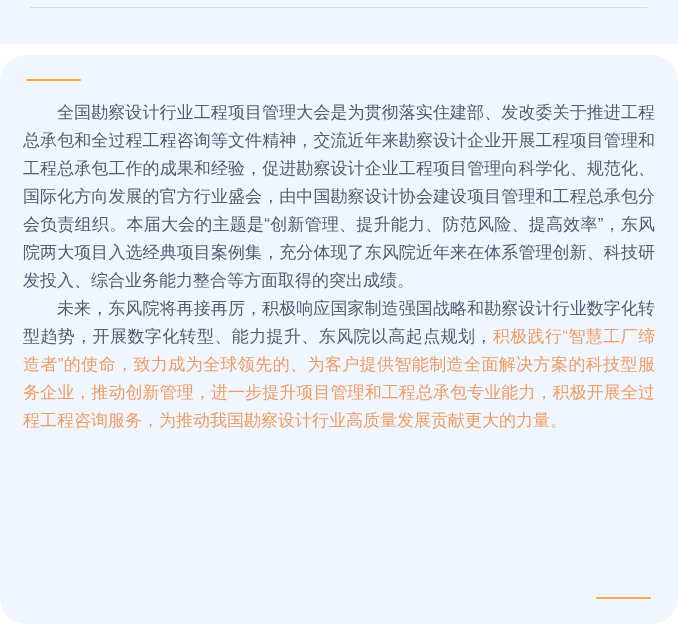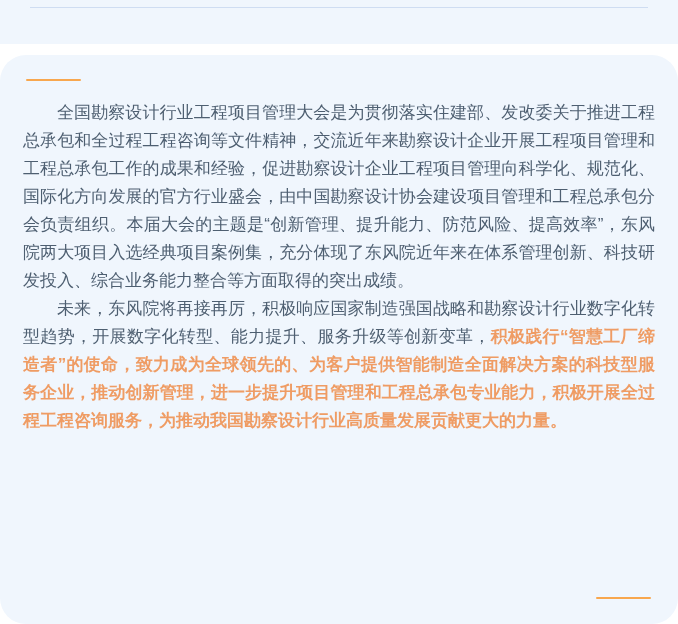--- a/index.html
+++ b/index.html
@@ -33,33 +33,33 @@
   }
   .accent-dash-top{margin-left:3px;}
   .accent-dash-bottom{position:absolute;right:27px;bottom:25px;}
   .article{
     margin-top:18px;
     color:var(--text);
     font-size:17px;line-height:28px;
     text-align:justify;text-justify:inter-ideograph;
   }
   .article p{margin:0;text-indent:2em;}
-  .highlight{color:var(--highlight);font-weight:bold;}
+  .highlight{color:var(--highlight);font-weight:normal;}
 </style>
 </head>
 <body>
 
 <div class="header-strip">
   <div class="header-divider"></div>
 </div>
 
 <div class="section-gap"></div>
 
 <div class="content">
   <div class="accent-dash accent-dash-top"></div>
 
   <div class="article">
     <p>全国勘察设计行业工程项目管理大会是为贯彻落实住建部、发改委关于推进工程总承包和全过程工程咨询等文件精神，交流近年来勘察设计企业开展工程项目管理和工程总承包工作的成果和经验，促进勘察设计企业工程项目管理向科学化、规范化、国际化方向发展的官方行业盛会，由中国勘察设计协会建设项目管理和工程总承包分会负责组织。本届大会的主题是“创新管理、提升能力、防范风险、提高效率”，东风院两大项目入选经典项目案例集，充分体现了东风院近年来在体系管理创新、科技研发投入、综合业务能力整合等方面取得的突出成绩。</p>
-    <p><span>未来，东风院将再接再厉，积极响应国家制造强国战略和勘察设计行业数字化转型趋势，开展数字化转型、能力提升、服务升级等创新变革，</span><span class="highlight">积极践行“智慧工厂缔造者”的使命，致力成为全球领先的、为客户提供智能制造全面解决方案的科技型服务企业，推动创新管理，进一步提升项目管理和工程总承包专业能力，积极开展全过程工程咨询服务，为推动我国勘察设计行业高质量发展贡献更大的力量。</span></p>
+    <p><span>未来，东风院将再接再厉，积极响应国家制造强国战略和勘察设计行业数字化转型趋势，开展数字化转型、能力提升、东风院以高起点规划，</span><span class="highlight">积极践行“智慧工厂缔造者”的使命，致力成为全球领先的、为客户提供智能制造全面解决方案的科技型服务企业，推动创新管理，进一步提升项目管理和工程总承包专业能力，积极开展全过程工程咨询服务，为推动我国勘察设计行业高质量发展贡献更大的力量。</span></p>
   </div>
 
   <div class="accent-dash accent-dash-bottom"></div>
 </div>
 
 </body></html>

